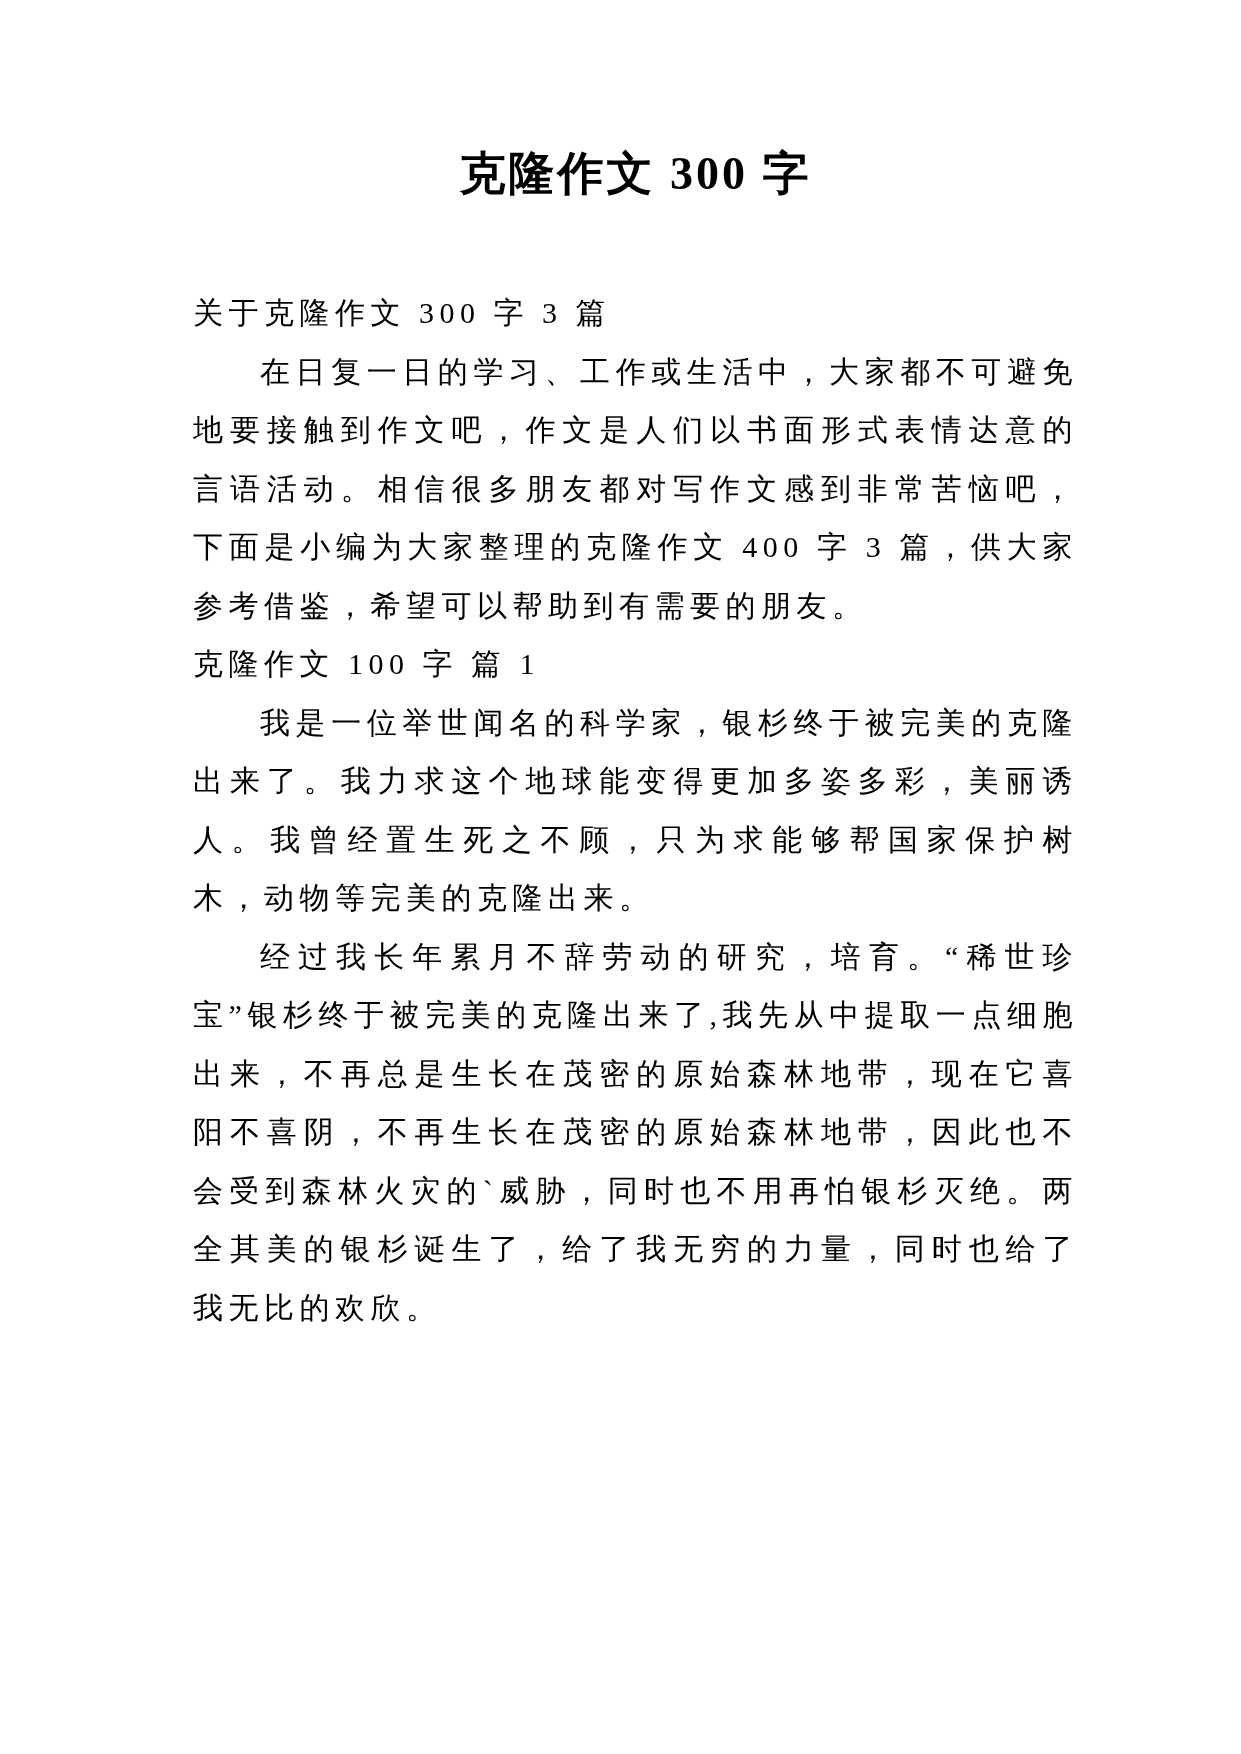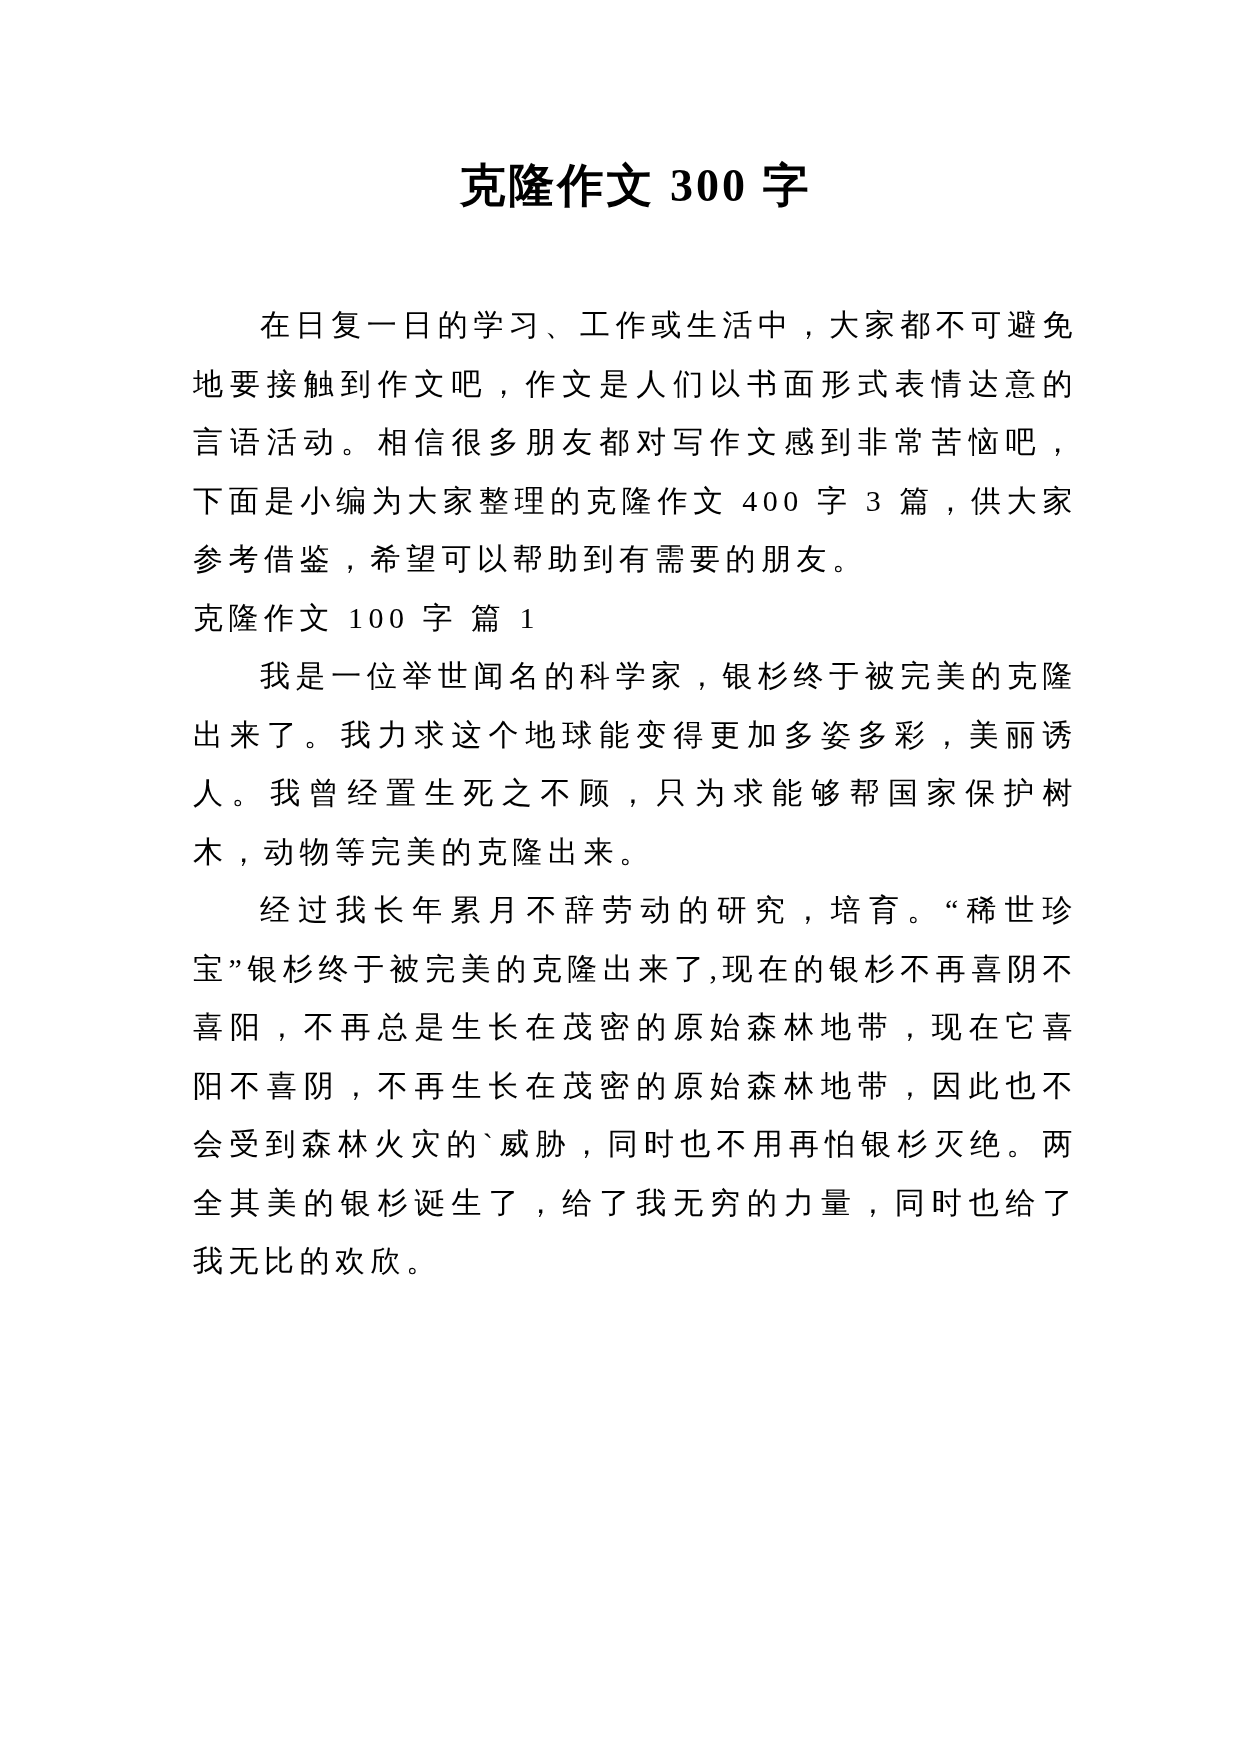--- a/index.html
+++ b/index.html
@@ -4,21 +4,21 @@
 <style>
   html, body {
     margin: 0;
     padding: 0;
     background: #ffffff;
   }
   .page {
     position: relative;
     width: 1241px;
     height: 1448px;
-    margin: 12px auto;
+    margin: 0 auto;
     background: #ffffff;
     box-sizing: border-box;
     padding: 142px 163px 0 193px;
     overflow: hidden;
     color: #000000;
     font-family: "Liberation Serif", "DejaVu Serif", serif;
   }
   .doc-title {
     margin: 0 0 78px 0;
     font-size: 46px;
@@ -41,18 +41,19 @@
     text-indent: 67px;
   }
 </style>
 </head>
 <body>
 
 <div class="page">
   <h1 class="doc-title">克隆作文 300 字</h1>
 
   <div class="doc-body">
+    <p>关于克隆作文 300 字 3 篇</p>
     <p class="indent">在日复一日的学习、工作或生活中，大家都不可避免地要接触到作文吧，作文是人们以书面形式表情达意的言语活动。相信很多朋友都对写作文感到非常苦恼吧，下面是小编为大家整理的克隆作文 400 字 3 篇，供大家参考借鉴，希望可以帮助到有需要的朋友。</p>
     <p>克隆作文 100 字 篇 1</p>
     <p class="indent">我是一位举世闻名的科学家，银杉终于被完美的克隆出来了。我力求这个地球能变得更加多姿多彩，美丽诱人。我曾经置生死之不顾，只为求能够帮国家保护树木，动物等完美的克隆出来。</p>
-    <p class="indent">经过我长年累月不辞劳动的研究，培育。“稀世珍宝”银杉终于被完美的克隆出来了,现在的银杉不再喜阴不喜阳，不再总是生长在茂密的原始森林地带，现在它喜阳不喜阴，不再生长在茂密的原始森林地带，因此也不会受到森林火灾的`威胁，同时也不用再怕银杉灭绝。两全其美的银杉诞生了，给了我无穷的力量，同时也给了我无比的欢欣。</p>
+    <p class="indent">经过我长年累月不辞劳动的研究，培育。“稀世珍宝”银杉终于被完美的克隆出来了,我先从中提取一点细胞出来，不再总是生长在茂密的原始森林地带，现在它喜阳不喜阴，不再生长在茂密的原始森林地带，因此也不会受到森林火灾的`威胁，同时也不用再怕银杉灭绝。两全其美的银杉诞生了，给了我无穷的力量，同时也给了我无比的欢欣。</p>
   </div>
 </div>
 
 </body></html>

